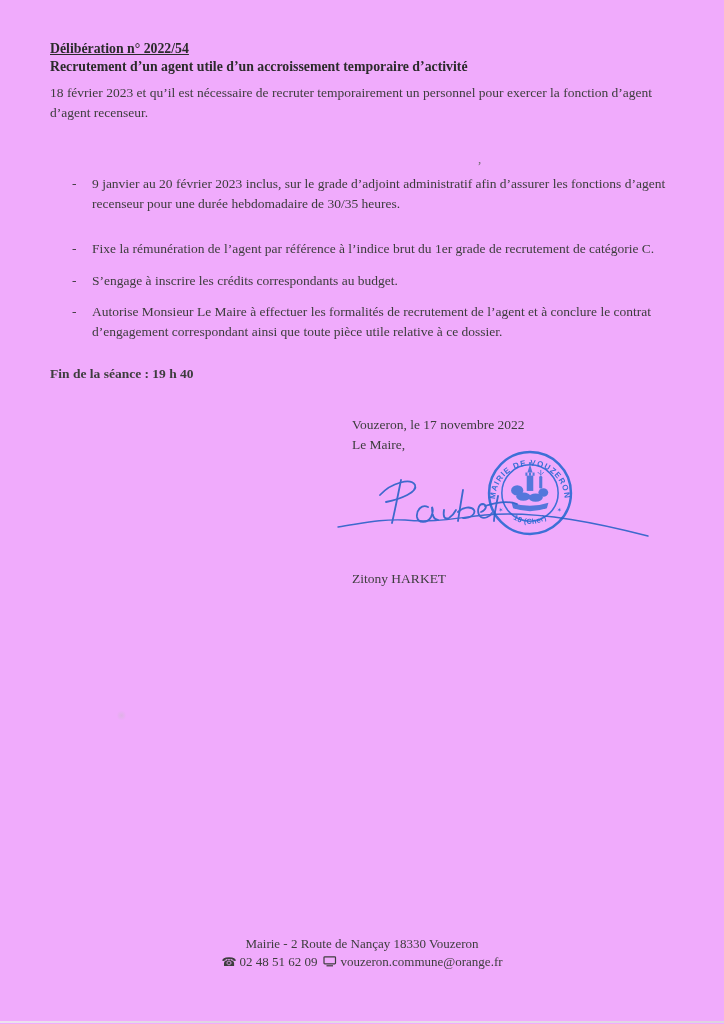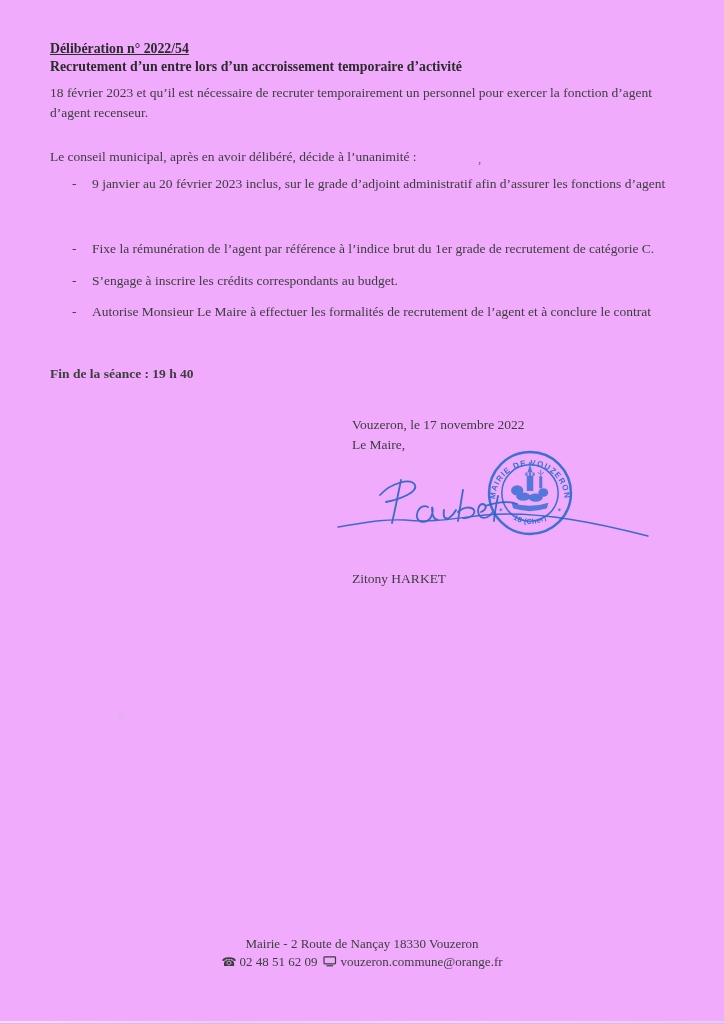--- a/index.html
+++ b/index.html
@@ -27,35 +27,35 @@
   svg text { font-family:"Liberation Sans", sans-serif; }
   .star-txt { font-family:"DejaVu Sans", sans-serif; }
 </style>
 </head>
 <body>
 
 <div class="page">
 
   <div class="abs title-block" style="left:50px; top:40px;">
     <div class="line bold underlined">Délibération n° 2022/54</div>
-    <div class="line bold">Recrutement d’un entre lors d’un accroissement temporaire d’activité</div>
+    <div class="line bold">Recrutement d’un agent utile d’un accroissement temporaire d’activité</div>
   </div>
 
   <div class="abs" style="left:50px; top:83px;">
     <div class="line">18 février 2023 et qu’il est nécessaire de recruter temporairement un personnel pour exercer la fonction d’agent</div>
     <div class="line">d’agent recenseur.</div>
   </div>
 
-  <div class="abs line" style="left:50px; top:147px;">Le conseil municipal, après en avoir délibéré, décide à l’unanimité :</div>
   <div class="abs stray" style="left:478px; top:149px;">,</div>
 
   <div class="abs li" style="left:72px; top:174px;">
     <span class="dash">-</span>
     <span>
       <div class="line">9 janvier au 20 février 2023 inclus, sur le grade d’adjoint administratif afin d’assurer les fonctions d’agent</div>
+      <div class="line">recenseur pour une durée hebdomadaire de 30/35 heures.</div>
     </span>
   </div>
 
   <div class="abs li" style="left:72px; top:239px;">
     <span class="dash">-</span>
     <span>
       <div class="line">Fixe la rémunération de l’agent par référence à l’indice brut du 1er grade de recrutement de catégorie C.</div>
     </span>
   </div>
 
@@ -63,20 +63,21 @@
     <span class="dash">-</span>
     <span>
       <div class="line">S’engage à inscrire les crédits correspondants au budget.</div>
     </span>
   </div>
 
   <div class="abs li" style="left:72px; top:302px;">
     <span class="dash">-</span>
     <span>
       <div class="line">Autorise Monsieur Le Maire à effectuer les formalités de recrutement de l’agent et à conclure le contrat</div>
+      <div class="line">d’engagement correspondant ainsi que toute pièce utile relative à ce dossier.</div>
     </span>
   </div>
 
   <div class="abs line" style="left:50px; top:364px;font-weight:bold;">Fin de la séance : 19 h 40</div>
 
   <div class="abs sig-date" style="left:352px; top:415px;">
     <div class="line">Vouzeron, le 17 novembre 2022</div>
     <div class="line">Le Maire,</div>
   </div>
 

